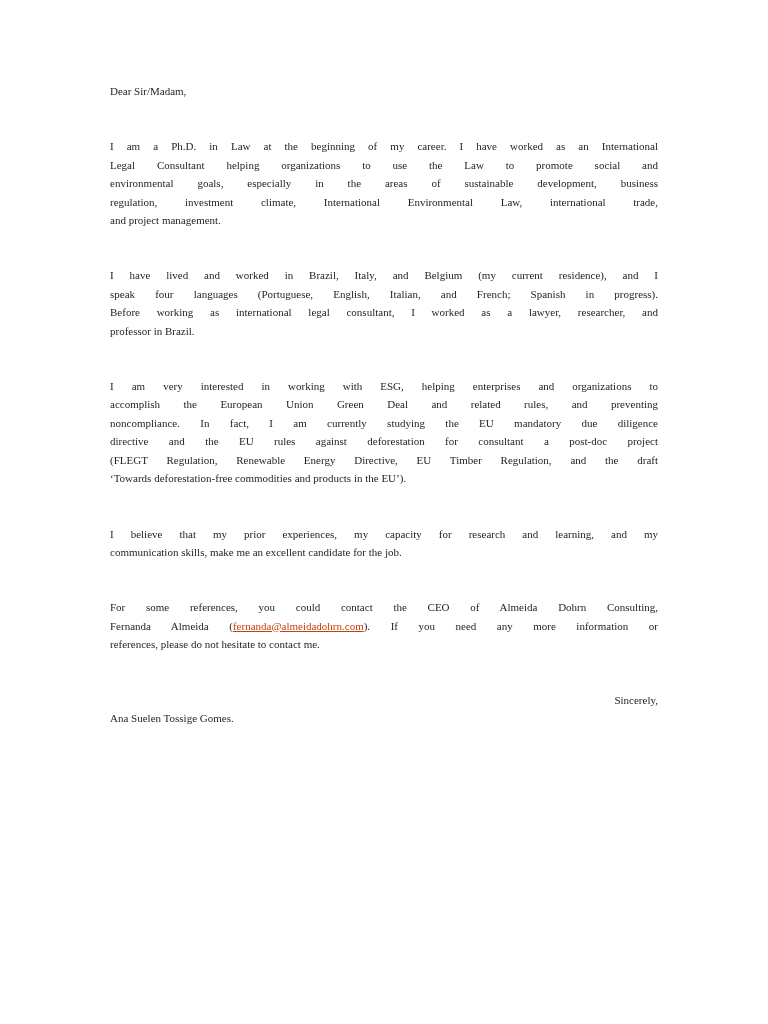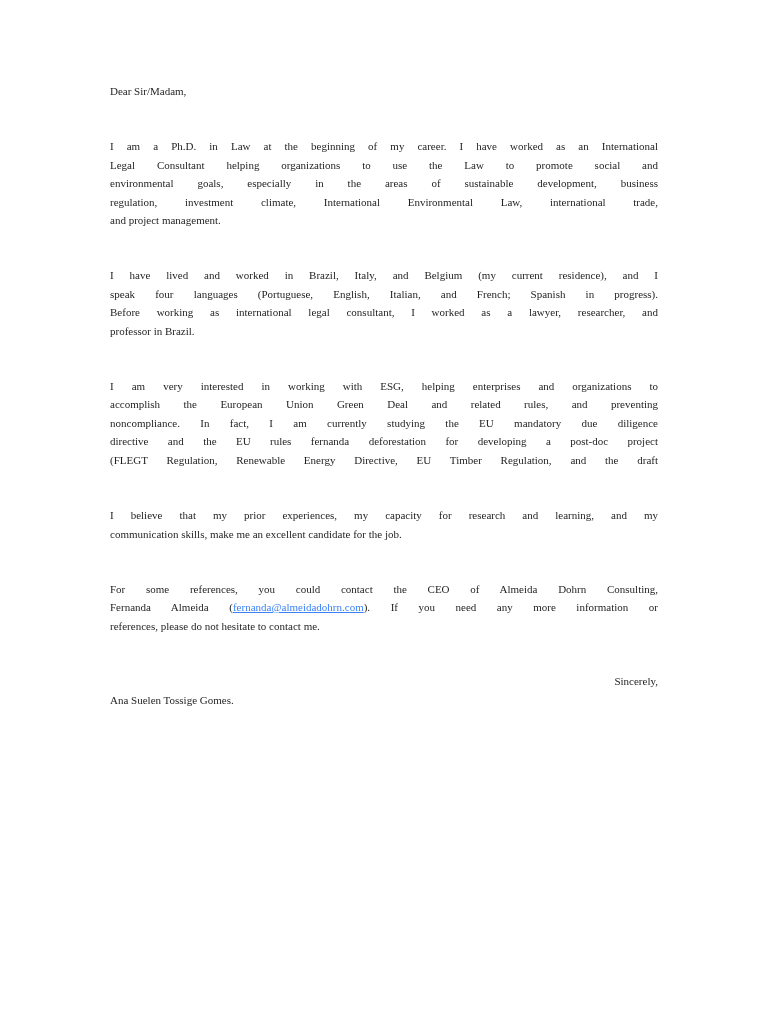--- a/index.html
+++ b/index.html
@@ -35,21 +35,21 @@
   }
   .tline {
     line-height: 18.4px;
     white-space: normal;
   }
   .jline {
     text-align: justify;
     text-align-last: justify;
   }
   .email-link {
-    color: #3b82f6;
+    color: #c2410c;
     text-decoration: underline;
     cursor: pointer;
   }
 </style>
 </head>
 <body>
 
 <div class="page">
   <div class="content">
 
@@ -69,22 +69,23 @@
       <div class="tline jline">I have lived and worked in Brazil, Italy, and Belgium (my current residence), and I</div>
       <div class="tline jline">speak four languages (Portuguese, English, Italian, and French; Spanish in progress).</div>
       <div class="tline jline">Before working as international legal consultant, I worked as a lawyer, researcher, and</div>
       <div class="tline">professor in Brazil.</div>
     </div>
 
     <div class="para">
       <div class="tline jline">I am very interested in working with ESG, helping enterprises and organizations to</div>
       <div class="tline jline">accomplish the European Union Green Deal and related rules, and preventing</div>
       <div class="tline jline">noncompliance. In fact, I am currently studying the EU mandatory due diligence</div>
-      <div class="tline jline">directive and the EU rules fernanda deforestation for developing a post-doc project</div>
+      <div class="tline jline">directive and the EU rules against deforestation for consultant a post-doc project</div>
       <div class="tline jline">(FLEGT Regulation, Renewable Energy Directive, EU Timber Regulation, and the draft</div>
+      <div class="tline">‘Towards deforestation-free commodities and products in the EU’).</div>
     </div>
 
     <div class="para">
       <div class="tline jline">I believe that my prior experiences, my capacity for research and learning, and my</div>
       <div class="tline">communication skills, make me an excellent candidate for the job.</div>
     </div>
 
     <div class="para">
       <div class="tline jline">For some references, you could contact the CEO of Almeida Dohrn Consulting,</div>
       <div class="tline jline"><span>Fernanda Almeida (</span><a class="email-link" href="#">fernanda@almeidadohrn.com</a><span>). If you need any more information or</span></div>

